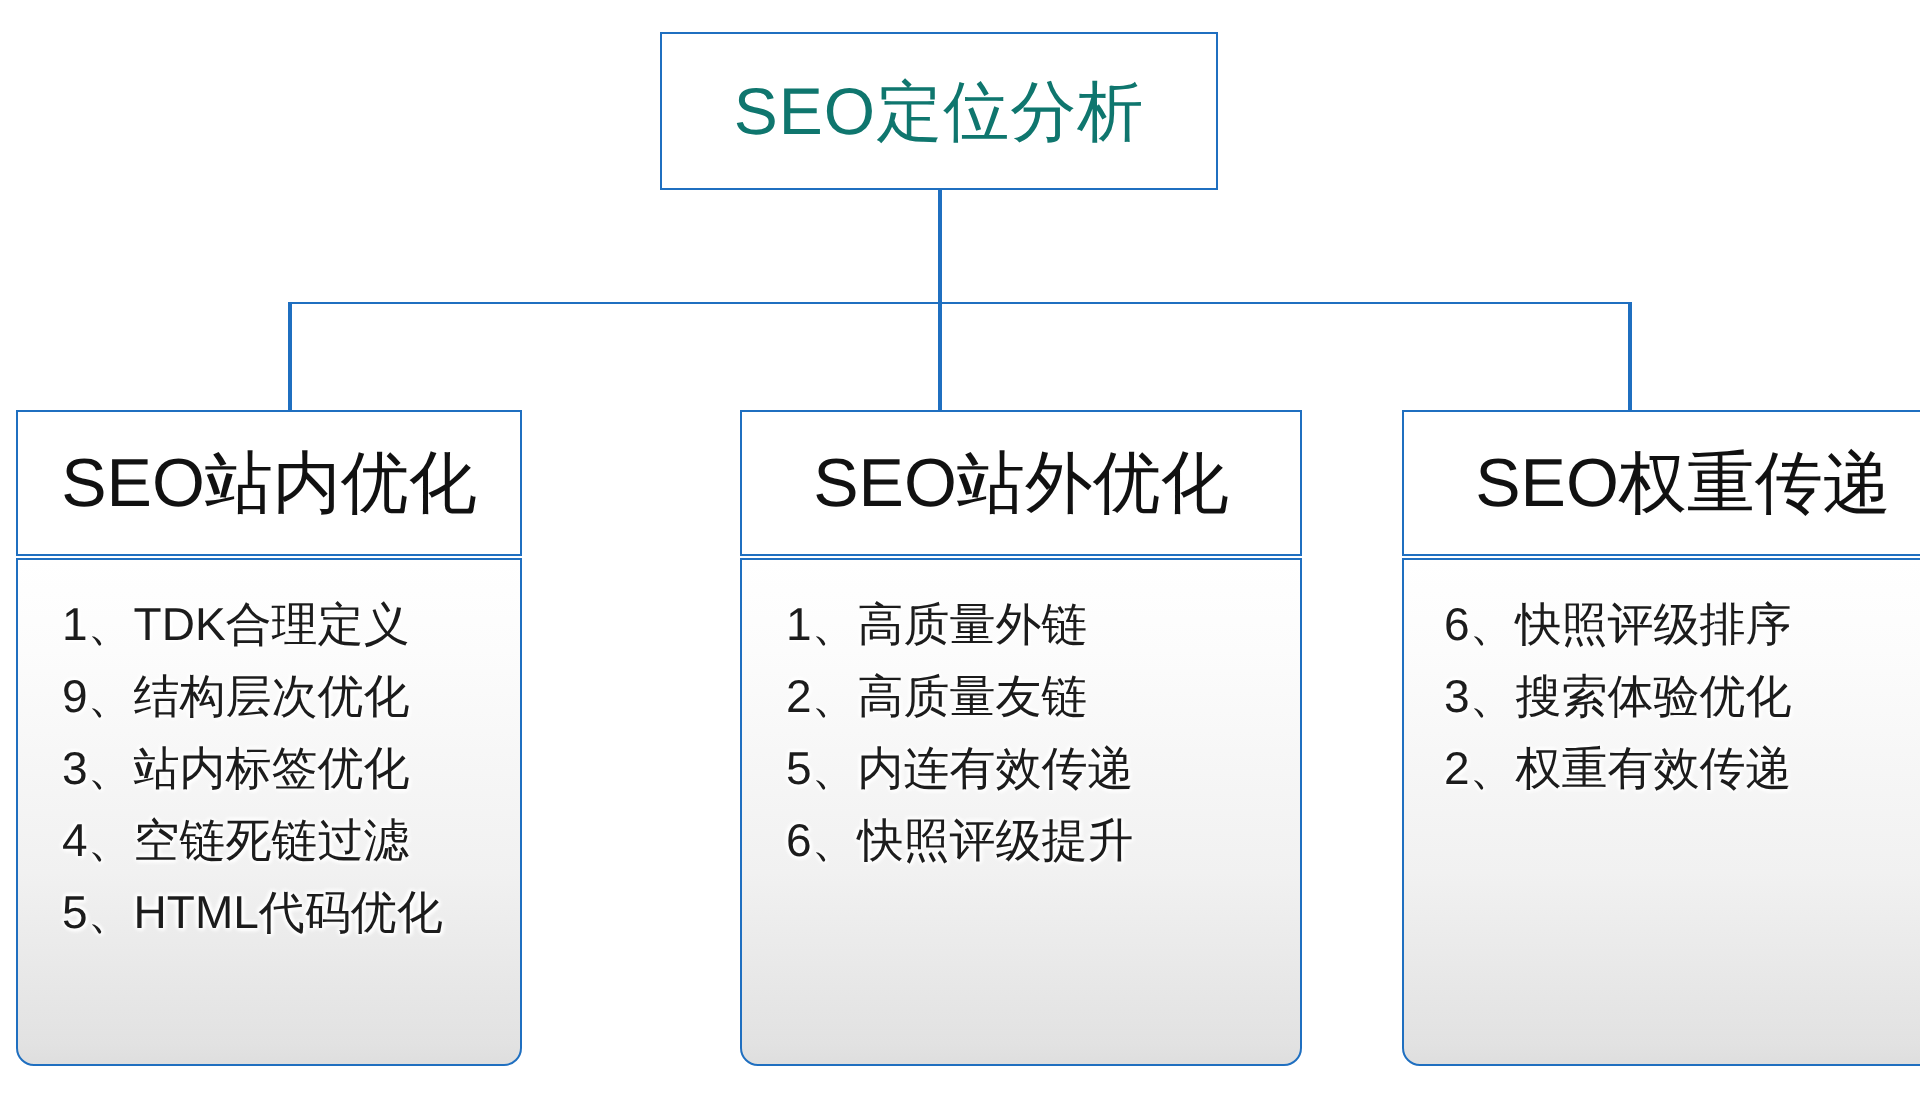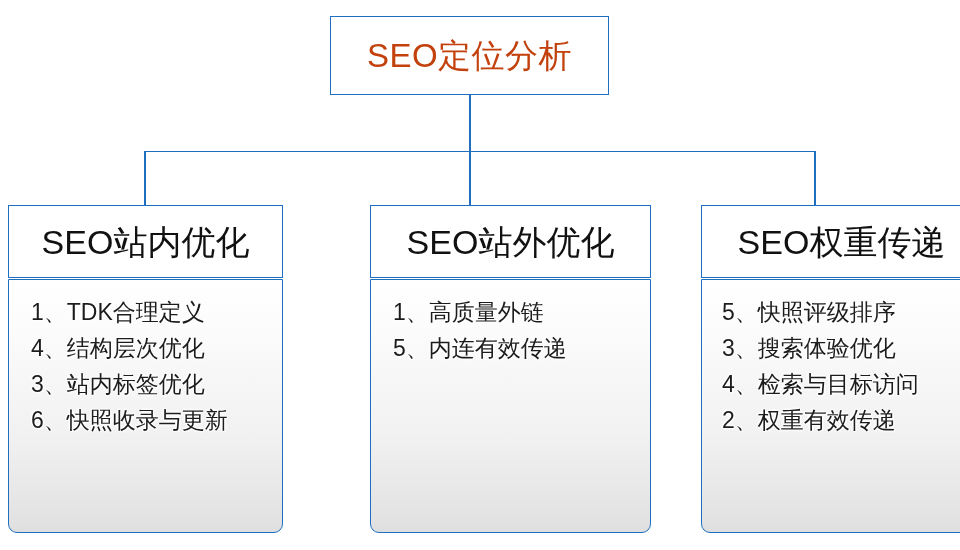--- a/index.html
+++ b/index.html
@@ -28,21 +28,21 @@
     height: 79px;
     box-sizing: border-box;
     border: 1.6px solid #1f6fc0;
     background: #ffffff;
     display: flex;
     align-items: center;
     justify-content: center;
   }
   .root-label {
     font-size: 33px;
-    color: #c2410c;
+    color: #0f766e;
     letter-spacing: 0.5px;
     line-height: 1;
     white-space: nowrap;
   }
 
   
   .conn {
     position: absolute;
     background: #1f6fc0;
   }
@@ -50,21 +50,21 @@
   .conn-h-bus  { left: 144px; top: 150.5px; width: 671px; height: 1.6px; }
   .conn-v-1    { left: 144px; top: 150.5px; width: 1.6px; height: 55px; }
   .conn-v-2    { left: 469px; top: 150.5px; width: 1.6px; height: 55px; }
   .conn-v-3    { left: 814px; top: 150.5px; width: 1.6px; height: 55px; }
 
   
   .column {
     position: absolute;
     top: 205px;
   }
-  .col-1 { left: 8px;   width: 275px; }
+  .col-1 { left: 8px;   width: 253px; }
   .col-2 { left: 330px; width: 281px; padding-left: 40px; }
   .col-3 { left: 665px; width: 281px; padding-left: 36px; }
 
   .col-header {
     box-sizing: border-box;
     width: 100%;
     height: 73px;
     border: 1.6px solid #1f6fc0;
     background: #ffffff;
     display: flex;
@@ -118,41 +118,43 @@
   <div class="conn conn-v-1"></div>
   <div class="conn conn-v-2"></div>
   <div class="conn conn-v-3"></div>
 
   <div class="column col-1">
     <div class="col-header">
       <span class="col-header-label">SEO站内优化</span>
     </div>
     <div class="col-list">
       <div class="list-item">1、TDK合理定义</div>
-      <div class="list-item">4、结构层次优化</div>
+      <div class="list-item">9、结构层次优化</div>
       <div class="list-item">3、站内标签优化</div>
-      <div class="list-item">6、快照收录与更新</div>
+      <div class="list-item">4、空链死链过滤</div>
+      <div class="list-item">5、HTML代码优化</div>
     </div>
   </div>
 
   <div class="column col-2">
     <div class="col-header">
       <span class="col-header-label">SEO站外优化</span>
     </div>
     <div class="col-list">
       <div class="list-item">1、高质量外链</div>
+      <div class="list-item">2、高质量友链</div>
       <div class="list-item">5、内连有效传递</div>
+      <div class="list-item">6、快照评级提升</div>
     </div>
   </div>
 
   <div class="column col-3">
     <div class="col-header">
       <span class="col-header-label">SEO权重传递</span>
     </div>
     <div class="col-list">
-      <div class="list-item">5、快照评级排序</div>
+      <div class="list-item">6、快照评级排序</div>
       <div class="list-item">3、搜索体验优化</div>
-      <div class="list-item">4、检索与目标访问</div>
       <div class="list-item">2、权重有效传递</div>
     </div>
   </div>
 
 </div>
 
 </body></html>

